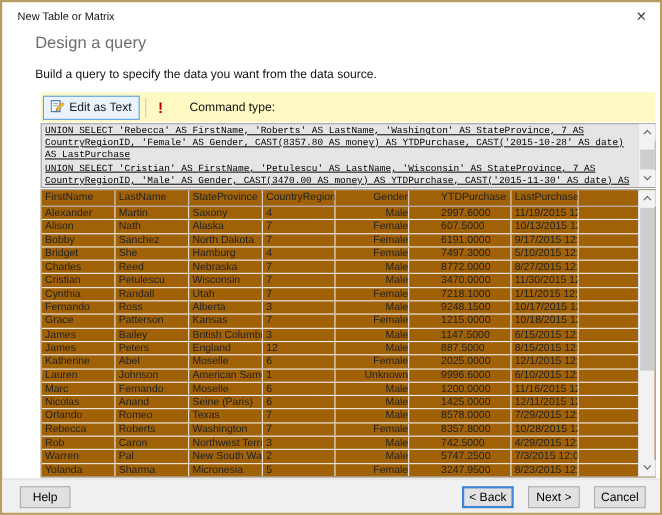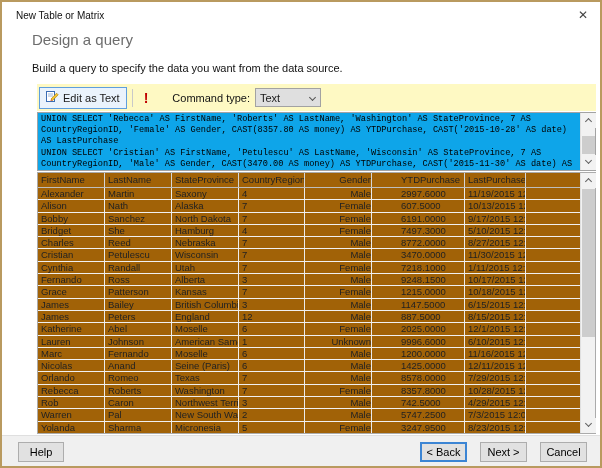--- a/index.html
+++ b/index.html
@@ -23,21 +23,21 @@
   .tbtn.flat { border:1px solid transparent; }
   .tsep { width:1px; height:18px; background:#c9c9c9; margin:0 5px; }
   .excl { color:#c00000; font-weight:bold; font-size:14px; margin-left:6px; }
   .cmdlabel { margin-left:24px; color:#111; }
   .combo { width:66px; height:19px; background:#dfdfdf; border:1px solid #a2a2a2;
     margin-left:5px; display:flex; align-items:center; padding-left:4px; position:relative; }
   .combo .chev { position:absolute; right:5px; top:6px; width:5px; height:5px;
     border-right:1px solid #555; border-bottom:1px solid #555; transform:rotate(45deg); }
   
   .querybox { position:absolute; left:35px; top:110px; width:559px; height:59px;
-    background:#0ea5e9; border:1px solid #a3a3a3; }
+    background:#e5e5e5; border:1px solid #a3a3a3;text-decoration:underline; }
   .querybox pre { margin:0; padding:1px 18px 1px 3px; font-family:"Liberation Mono", monospace;
     font-size:8.6px; line-height:11.2px; color:#000; overflow:hidden; }
   
   .vscroll { position:absolute; right:0; top:0; bottom:0; width:15px; background:#f2f2f2; border-left:1px solid #e0e0e0; }
   .sarrow { position:absolute; left:0; width:15px; height:15px; background:#f2f2f2; }
   .sarrow .g { position:absolute; left:4.5px; width:5px; height:5px; border-right:1px solid #606060; border-bottom:1px solid #606060; }
   .sarrow.up { top:0; } .sarrow.up .g { top:6px; transform:rotate(-135deg); }
   .sarrow.down { bottom:0; } .sarrow.down .g { top:3px; transform:rotate(45deg); }
   .sthumb { position:absolute; left:1px; width:13px; background:#cdcdcd; }
   .qthumb { bottom:16px; height:18px; }
@@ -82,24 +82,20 @@
         <line x1="2" y1="6" x2="7" y2="6" stroke="#9cb6d8"></line>
         <polygon points="5,9 10.6,3.2 12.2,4.8 6.6,10.6" fill="#f4c430" stroke="#a67c00" stroke-width="0.6"></polygon>
         <polygon points="5,9 6.6,10.6 4.4,11.2" fill="#d8653a"></polygon>
       </svg>
     </span>
     <span>Edit as Text</span>
   </div>
   <div class="tsep"></div>
   <div class="excl">!</div>
   <div class="cmdlabel">Command type:</div>
-  <div class="combo">
-    <span>Text</span>
-    <span class="chev"></span>
-  </div>
 </div>
 
 <div class="querybox">
   <pre>UNION SELECT 'Rebecca' AS FirstName, 'Roberts' AS LastName, 'Washington' AS StateProvince, 7 AS
 CountryRegionID, 'Female' AS Gender, CAST(8357.80 AS money) AS YTDPurchase, CAST('2015-10-28' AS date)
 AS LastPurchase
 UNION SELECT 'Cristian' AS FirstName, 'Petulescu' AS LastName, 'Wisconsin' AS StateProvince, 7 AS
 CountryRegionID, 'Male' AS Gender, CAST(3470.00 AS money) AS YTDPurchase, CAST('2015-11-30' AS date) AS</pre>
   <div class="vscroll">
     <div class="sarrow up">

